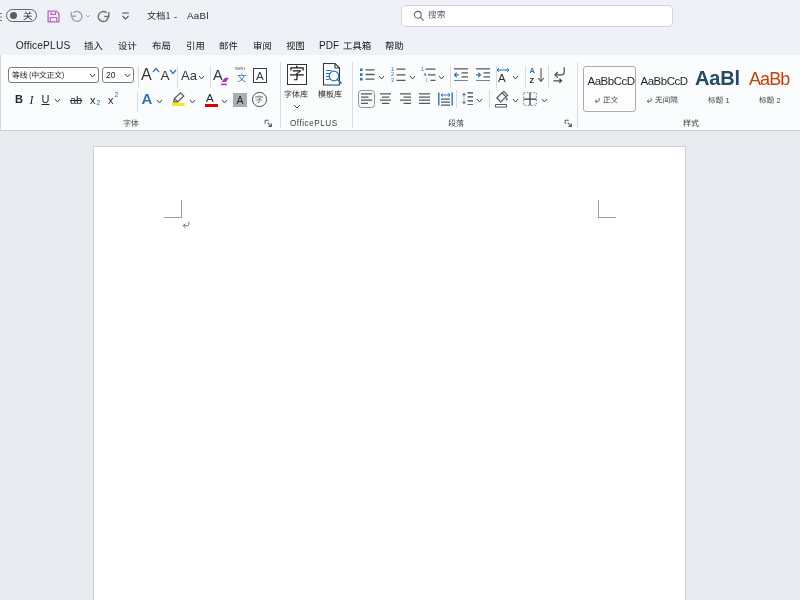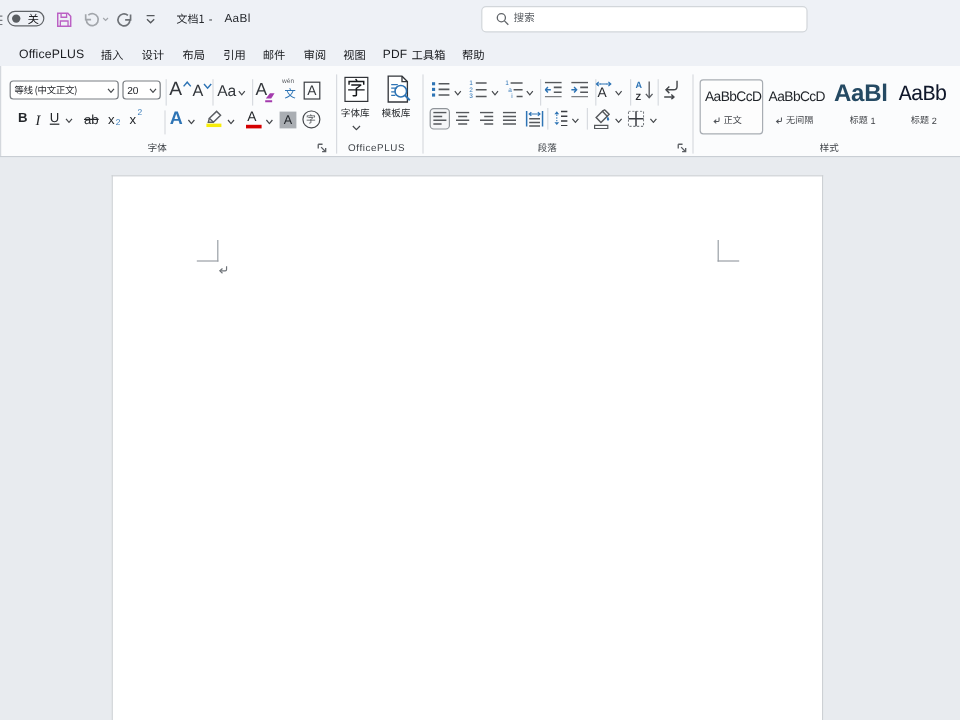--- a/index.html
+++ b/index.html
@@ -526,21 +526,21 @@
 <div class="abs" style="left:695px;top:67.2px;font-size:20px;color:#254a63;letter-spacing:-0.2px;font-weight:bold;">AaBl</div>
 <div class="abs" style="left:708px;top:95.5px;">
     <svg width="17" height="11" viewBox="0 0 17 11">
       <g fill="#3c3f44">
         <path transform="translate(0.00,6.69) scale(0.007600,-0.007600)" d="M466 764V693H902V764ZM779 325C826 225 873 95 888 16L957 41C940 120 892 247 843 345ZM491 342C465 236 420 129 364 57C381 49 411 28 425 18C479 94 529 211 560 327ZM422 525V454H636V18C636 5 632 1 617 0C604 0 557 -1 505 1C515 -22 526 -54 529 -76C599 -76 645 -74 674 -62C703 -49 712 -26 712 17V454H956V525ZM202 840V628H49V558H186C153 434 88 290 24 215C38 196 58 165 66 145C116 209 165 314 202 422V-79H277V444C311 395 351 333 368 301L412 360C392 388 306 498 277 531V558H408V628H277V840Z"></path>
         <path transform="translate(7.60,6.69) scale(0.007600,-0.007600)" d="M176 615H380V539H176ZM176 743H380V668H176ZM108 798V484H450V798ZM695 530C688 271 668 143 458 77C471 65 488 42 494 27C722 103 751 248 758 530ZM730 186C793 141 870 75 908 33L954 79C914 120 835 183 774 226ZM124 302C119 157 100 37 33 -41C49 -49 77 -68 88 -78C125 -30 149 28 164 98C254 -35 401 -58 614 -58H936C940 -39 952 -9 963 6C905 4 660 4 615 4C495 5 395 11 317 43V186H483V244H317V351H501V410H49V351H252V81C222 105 197 136 178 176C183 214 186 255 188 298ZM540 636V215H603V579H841V219H907V636H719C731 664 744 699 757 733H955V794H499V733H681C672 700 661 664 650 636Z"></path>
       </g>
     </svg>
   </div>
 <div class="abs" style="left:725.5px;top:95.5px;font-size:7.6px;color:#3c3f44;">1</div>
-<div class="abs" style="left:749px;top:69px;font-size:18px;color:#0f172a;letter-spacing:-0.9px;font-family:Liberation Mono, monospace;">AaBb</div>
+<div class="abs" style="left:749px;top:69px;font-size:18px;color:#c2410c;letter-spacing:-0.9px;">AaBb</div>
 <div class="abs" style="left:759px;top:95.5px;">
     <svg width="17" height="11" viewBox="0 0 17 11">
       <g fill="#3c3f44">
         <path transform="translate(0.00,6.69) scale(0.007600,-0.007600)" d="M466 764V693H902V764ZM779 325C826 225 873 95 888 16L957 41C940 120 892 247 843 345ZM491 342C465 236 420 129 364 57C381 49 411 28 425 18C479 94 529 211 560 327ZM422 525V454H636V18C636 5 632 1 617 0C604 0 557 -1 505 1C515 -22 526 -54 529 -76C599 -76 645 -74 674 -62C703 -49 712 -26 712 17V454H956V525ZM202 840V628H49V558H186C153 434 88 290 24 215C38 196 58 165 66 145C116 209 165 314 202 422V-79H277V444C311 395 351 333 368 301L412 360C392 388 306 498 277 531V558H408V628H277V840Z"></path>
         <path transform="translate(7.60,6.69) scale(0.007600,-0.007600)" d="M176 615H380V539H176ZM176 743H380V668H176ZM108 798V484H450V798ZM695 530C688 271 668 143 458 77C471 65 488 42 494 27C722 103 751 248 758 530ZM730 186C793 141 870 75 908 33L954 79C914 120 835 183 774 226ZM124 302C119 157 100 37 33 -41C49 -49 77 -68 88 -78C125 -30 149 28 164 98C254 -35 401 -58 614 -58H936C940 -39 952 -9 963 6C905 4 660 4 615 4C495 5 395 11 317 43V186H483V244H317V351H501V410H49V351H252V81C222 105 197 136 178 176C183 214 186 255 188 298ZM540 636V215H603V579H841V219H907V636H719C731 664 744 699 757 733H955V794H499V733H681C672 700 661 664 650 636Z"></path>
       </g>
     </svg>
   </div>
 <div class="abs" style="left:776.5px;top:95.5px;font-size:7.6px;color:#3c3f44;">2</div>
 <div class="abs" style="left:682.7px;top:119px;">

